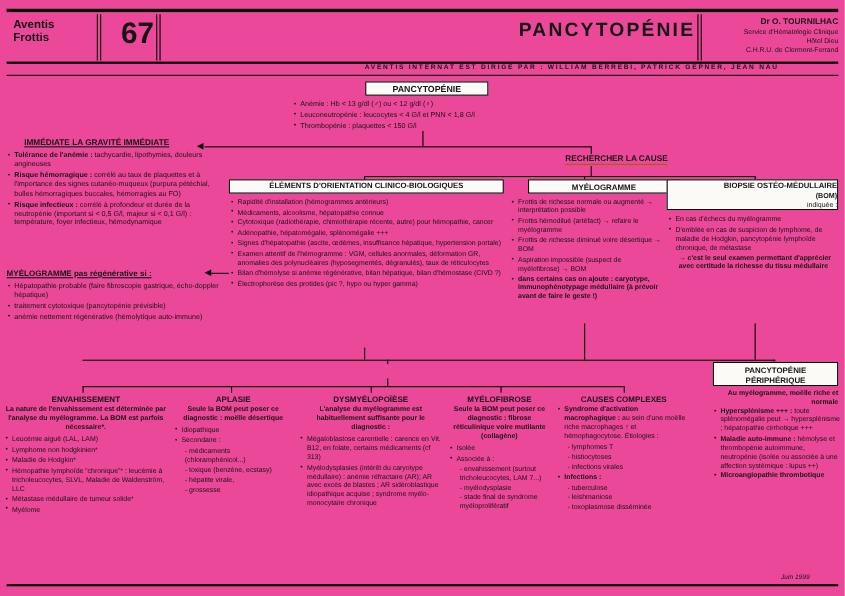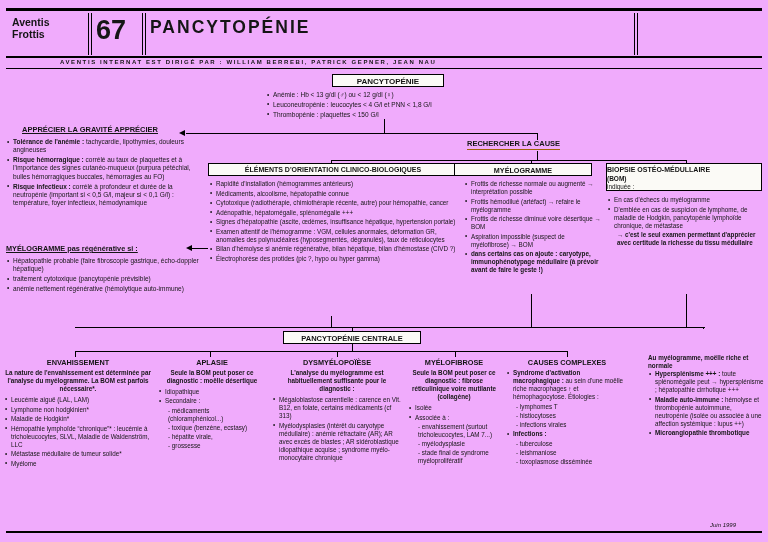--- a/index.html
+++ b/index.html
@@ -1,22 +1,22 @@
 <!DOCTYPE html>
 <html><head>
 <meta charset="utf-8">
 <style>
   * { box-sizing: border-box; }
   html,body { margin:0; padding:0; background:#e8e6e0; }
-  .page{ position:relative; width:768px; height:542px; background:#f0abfc; color:#151515;
+  .page{ position:relative; width:768px; height:542px; background:#ec4899; color:#151515;
          font-family:"Liberation Sans", sans-serif; font-size:6.5px; line-height:1.28; overflow:hidden; }
   .abs{ position:absolute; }
   .rule{ position:absolute; background:#000; }
   .b{ font-weight:bold; }
-  .ctr{ text-align:left; }
+  .ctr{ text-align:right; }
   .box{ border:1px solid #000; background:#fbfaf6; }
   .u{ text-decoration:underline; }
   .li{ position:relative; padding-left:7px; margin-bottom:1.5px; }
   .li::before{ content:"•"; position:absolute; left:1px; top:-0.5px; }
   .sub{ padding-left:10px; margin-bottom:1px; }
   .colhd{ font-weight:bold; text-align:center; font-size:7.3px; margin-bottom:2px; }
   .colintro{ font-weight:bold; text-align:center; font-size:6.3px; margin-bottom:2.5px; }
   .clist{ font-size:6.3px; }
   .titlebox{ font-weight:bold; text-align:center; }
   .arrow-l{ position:absolute; width:0; height:0; border-top:3px solid transparent;
@@ -40,36 +40,42 @@
     <div class="rule" style="left:88px;top:13px;width:1px;height:42px"></div>
     <div class="rule" style="left:91px;top:13px;width:1px;height:42px"></div>
     <div class="abs b ctr" style="left:96px;top:13px;width:44px;font-size:27px">67</div>
     <div class="rule" style="left:142px;top:13px;width:1px;height:42px"></div>
     <div class="rule" style="left:145px;top:13px;width:1px;height:42px"></div>
     <div class="abs ctr" style="left:150px;top:15px;width:482px">
       <div class="b" style="font-size:17.5px;letter-spacing:2px;margin-top:1px">PANCYTOPÉNIE</div>
     </div>
     <div class="rule" style="left:634px;top:13px;width:1px;height:42px"></div>
     <div class="rule" style="left:637px;top:13px;width:1px;height:42px"></div>
+    <div class="abs ctr" style="left:640px;top:15px;width:122px">
+      <div class="b" style="font-size:7.6px;margin-bottom:1px">Dr O. TOURNILHAC</div>
+      <div style="font-size:6.2px">Service d'Hématologie Clinique</div>
+      <div style="font-size:6.2px">Hôtel Dieu</div>
+      <div style="font-size:6.2px">C.H.R.U. de Clermont-Ferrand</div>
+    </div>
     <div class="abs ctr b" style="left:60px;top:59px;width:648px;font-size:6px;letter-spacing:1.6px">AVENTIS INTERNAT EST DIRIGÉ PAR : WILLIAM BERREBI, PATRICK GEPNER, JEAN NAU</div>
   </div>
 
   <div class="abs box titlebox" style="left:332px;top:74px;width:112px;height:13px;font-size:8px;padding-top:1.5px">PANCYTOPÉNIE</div>
   <div class="abs" style="left:266px;top:91px;width:240px">
     <div class="li">Anémie : Hb &lt; 13 g/dl (♂) ou &lt; 12 g/dl (♀)</div>
     <div class="li">Leuconeutropénie : leucocytes &lt; 4 G/l et PNN &lt; 1,8 G/l</div>
     <div class="li">Thrombopénie : plaquettes &lt; 150 G/l</div>
   </div>
 
   <div class="rule" style="left:384px;top:119px;width:1px;height:14px"></div>
   <div class="rule" style="left:186px;top:133px;width:352px;height:1px"></div>
   <div class="arrow-l" style="left:179px;top:130px"></div>
   <div class="rule" style="left:537px;top:133px;width:1px;height:7px"></div>
 
-  <div class="abs b u" style="left:22px;top:125px;font-size:7.5px">APPRÉCIER LA GRAVITÉ APPRÉCIER</div>
+  <div class="abs b u" style="left:22px;top:125px;font-size:7.5px">IMMÉDIATE LA GRAVITÉ IMMÉDIATE</div>
   <div class="abs" style="left:6px;top:138px;width:198px">
     <div class="li"><b>Tolérance de l'anémie :</b> <span>tachycardie, lipothymies, douleurs angineuses</span></div>
     <div class="li"><b>Risque hémorragique :</b> <span>corrélé au taux de plaquettes et à l'importance des signes cutanéo-muqueux (purpura pétéchial, bulles hémorragiques buccales, hémorragies au FO)</span></div>
     <div class="li"><b>Risque infectieux :</b> <span>corrélé à profondeur et durée de la neutropénie (important si &lt; 0,5 G/l, majeur si &lt; 0,1 G/l) : température, foyer infectieux, hémodynamique</span></div>
   </div>
 
   <div class="rule" style="left:192px;top:248px;width:16px;height:1px"></div>
   <div class="arrow-l" style="left:186px;top:245px"></div>
   <div class="abs b u" style="left:6px;top:244px;font-size:7.3px">MYÉLOGRAMME pas régénérative si :</div>
   <div class="abs" style="left:6px;top:257px;width:196px">
@@ -92,21 +98,21 @@
     <div class="li">Rapidité d'installation (hémogrammes antérieurs)</div>
     <div class="li">Médicaments, alcoolisme, hépatopathie connue</div>
     <div class="li">Cytotoxique (radiothérapie, chimiothérapie récente, autre) pour hémopathie, cancer</div>
     <div class="li">Adénopathie, hépatomégalie, splénomégalie +++</div>
     <div class="li">Signes d'hépatopathie (ascite, œdèmes, insuffisance hépatique, hypertension portale)</div>
     <div class="li">Examen attentif de l'hémogramme : VGM, cellules anormales, déformation GR, anomalies des polynucléaires (hyposegmentés, dégranulés), taux de réticulocytes</div>
     <div class="li">Bilan d'hémolyse si anémie régénérative, bilan hépatique, bilan d'hémostase (CIVD ?)</div>
     <div class="li">Électrophorèse des protides (pic ?, hypo ou hyper gamma)</div>
   </div>
 
-  <div class="abs box titlebox" style="left:454px;top:163px;width:138px;height:13px;font-size:7.2px;padding-top:2px">MYÉLOGRAMME</div>
+  <div class="abs box titlebox" style="left:480px;top:163px;width:138px;height:13px;font-size:7.2px;padding-top:2px">MYÉLOGRAMME</div>
   <div class="abs clist" style="left:464px;top:180px;width:140px">
     <div class="li">Frottis de richesse normale ou augmenté → interprétation possible</div>
     <div class="li">Frottis hémodilué (artéfact) → refaire le myélogramme</div>
     <div class="li">Frottis de richesse diminué voire désertique → BOM</div>
     <div class="li">Aspiration impossible (suspect de myélofibrose) → BOM</div>
     <div class="li"><b>dans certains cas on ajoute : caryotype, immunophénotypage médullaire (à prévoir avant de faire le geste !)</b></div>
   </div>
 
   <div class="abs box ctr" style="left:606px;top:163px;width:156px;height:28px;padding-top:2px">
     <div class="b" style="font-size:7px">BIOPSIE OSTÉO-MÉDULLAIRE</div>
@@ -119,21 +125,20 @@
     <div class="sub"><b>→ c'est le seul examen permettant d'apprécier avec certitude la richesse du tissu médullaire</b></div>
   </div>
 
   <div class="rule" style="left:331px;top:316px;width:1px;height:11px"></div>
   <div class="rule" style="left:531px;top:294px;width:1px;height:33px"></div>
   <div class="rule" style="left:686px;top:294px;width:1px;height:33px"></div>
   <div class="rule" style="left:75px;top:327px;width:630px;height:1px"></div>
   <div class="rule" style="left:352px;top:327px;width:1px;height:4px"></div>
   <div class="rule" style="left:703px;top:327px;width:1px;height:2px"></div>
 
-  <div class="abs box titlebox" style="left:283px;top:331px;width:138px;height:13px;font-size:7.5px;padding-top:1.5px">PANCYTOPÉNIE CENTRALE</div>
   <div class="rule" style="left:352px;top:344px;width:1px;height:7px"></div>
   <div class="rule" style="left:75px;top:351px;width:492px;height:1px"></div>
   <div class="rule" style="left:75px;top:351px;width:1px;height:6px"></div>
   <div class="rule" style="left:210px;top:351px;width:1px;height:6px"></div>
   <div class="rule" style="left:337px;top:351px;width:1px;height:6px"></div>
   <div class="rule" style="left:455px;top:351px;width:1px;height:6px"></div>
   <div class="rule" style="left:567px;top:351px;width:1px;height:6px"></div>
 
   <div class="abs" style="left:4px;top:358px;width:148px">
     <div class="colhd">ENVAHISSEMENT</div>
@@ -189,20 +194,21 @@
       <div class="sub">- lymphomes T</div>
       <div class="sub">- histiocytoses</div>
       <div class="sub">- infections virales</div>
       <div class="li"><b>Infections :</b></div>
       <div class="sub">- tuberculose</div>
       <div class="sub">- leishmaniose</div>
       <div class="sub">- toxoplasmose disséminée</div>
     </div>
   </div>
 
+  <div class="abs box titlebox" style="left:648px;top:329px;width:114px;height:22px;font-size:7.2px;padding-top:2px">PANCYTOPÉNIE PÉRIPHÉRIQUE</div>
   <div class="abs b ctr" style="left:648px;top:354px;width:114px;font-size:6.3px">Au myélogramme, moëlle riche et normale</div>
   <div class="abs clist" style="left:648px;top:370px;width:116px">
     <div class="li"><b>Hypersplénisme +++ :</b> <span>toute splénomégalie peut → hypersplénisme ; hépatopathie cirrhotique +++</span></div>
     <div class="li"><b>Maladie auto-immune :</b> <span>hémolyse et thrombopénie autoimmune, neutropénie (isolée ou associée à une affection systémique : lupus ++)</span></div>
     <div class="li"><b>Microangiopathie thrombotique</b></div>
   </div>
 
   <div class="abs" style="left:710px;top:522px;font-size:6px;font-style:italic">Juin 1999</div>
 
 </div>

